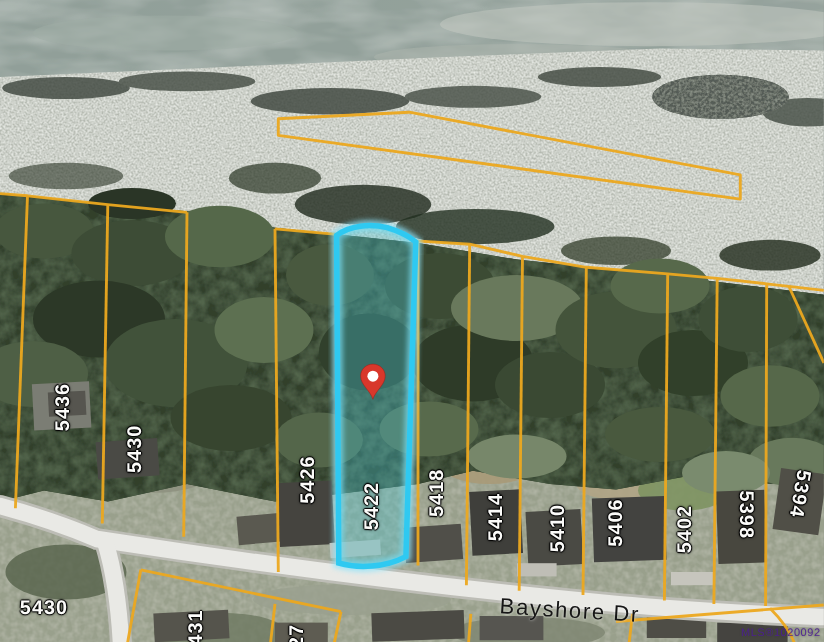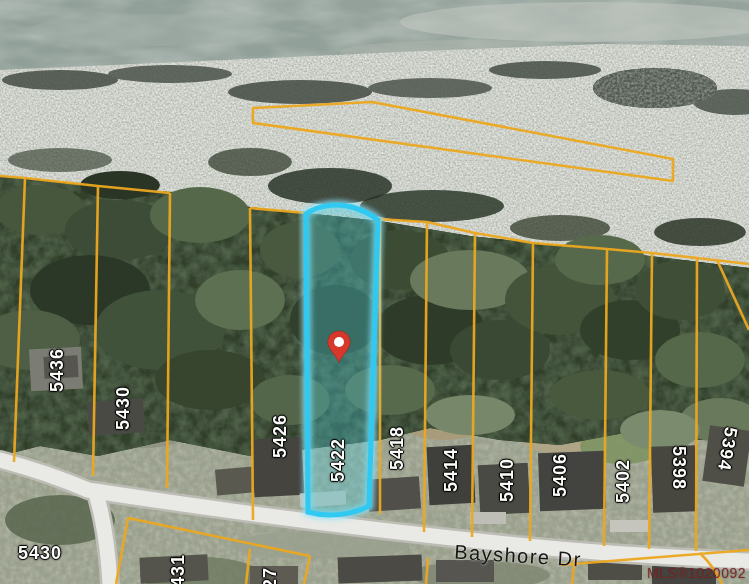--- a/index.html
+++ b/index.html
@@ -19,21 +19,21 @@
   }
   .street-label{
     position:absolute;left:518px;top:556px;
     transform:translate(-50%,-50%) rotate(3.5deg);
     color:#161616;font-size:20px;letter-spacing:1.5px;
     text-shadow:0 0 2px rgba(255,255,255,.55),0 0 4px rgba(255,255,255,.35);
     white-space:nowrap;
   }
   .watermark{
     position:absolute;right:3px;bottom:3px;
-    color:#7f1d1d;font-size:14px;letter-spacing:.5px;opacity:.92;
+    color:#4c1d95;font-size:10px;letter-spacing:.5px;opacity:.92;
     text-shadow:0 0 2px rgba(60,60,60,.6);
     white-space:nowrap;
   }
 </style>
 </head>
 <body>
 
 <div id="stage">
 
   <svg width="749" height="584" viewBox="0 0 749 584">

